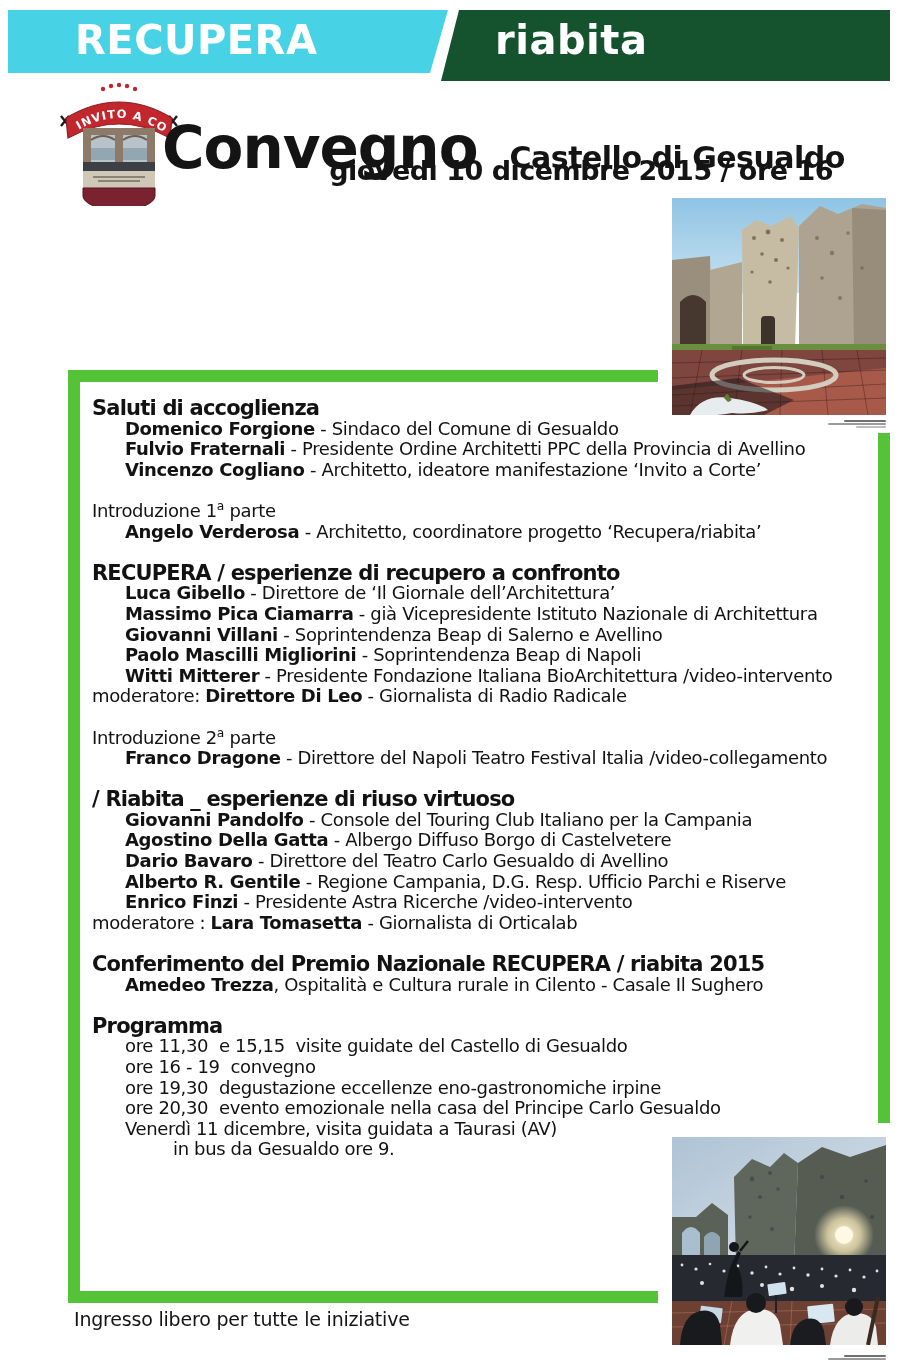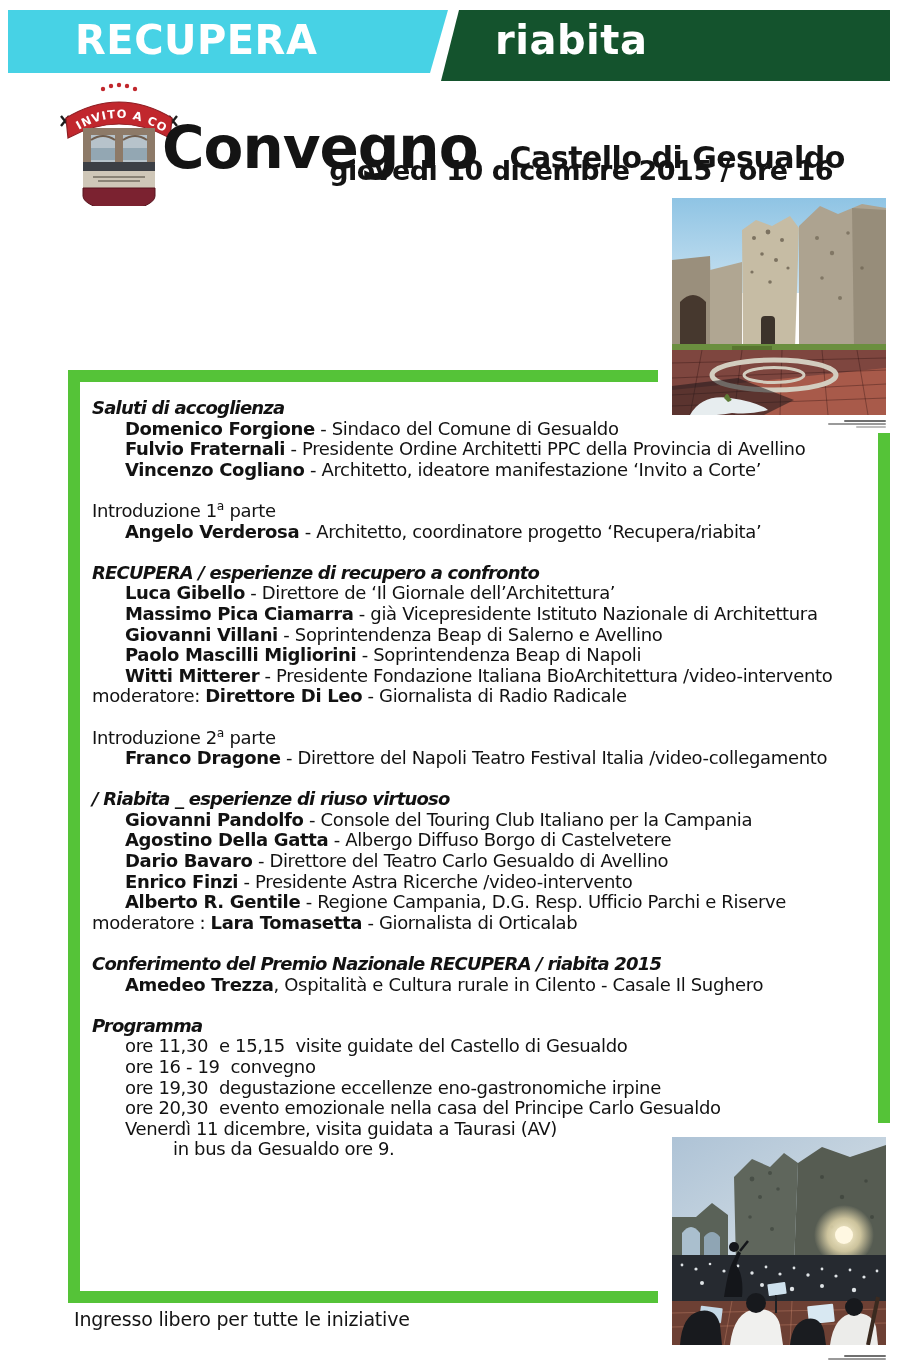--- a/index.html
+++ b/index.html
@@ -39,21 +39,21 @@
   }
   .program{position:absolute;left:80px;top:382px;width:800px;padding:16px 0 0 12px;z-index:1;}
   .section{margin-top:20.6px;}
   .section:first-child{margin-top:0;}
   .line{
     font-size:18px;line-height:20.6px;letter-spacing:-0.35px;
     white-space:pre-wrap;color:#121212;
   }
   .line sup{font-size:0.68em;line-height:0;}
   .line .b,.line.hd{font-weight:bold;}
-  .line.hd{font-size:18px;letter-spacing:-0.8px;font-style:italic;}
+  .line.hd{font-size:21px;letter-spacing:-0.8px;}
   .ind0{margin-left:0;}
   .ind1{margin-left:33px;}
   .ind2{margin-left:81px;}
   
   .photo-wrap{position:absolute;background:#ffffff;padding:14px;z-index:2;}
   .photo-top{left:658px;top:184px;}
   .photo-bottom{left:658px;top:1123px;}
   .photo-credit{position:absolute;right:14px;display:flex;flex-direction:column;align-items:flex-end;gap:1px;}
   .photo-top .photo-credit{bottom:5px;}
   .photo-bottom .photo-credit{bottom:3px;}
@@ -149,22 +149,22 @@
       </div>
       <div class="section">
         <div class="line ind0"><span>Introduzione 2</span><sup>a</sup><span> parte</span></div>
         <div class="line ind1"><span class="b">Franco Dragone</span><span> - Direttore del Napoli Teatro Festival Italia /video-collegamento</span></div>
       </div>
       <div class="section">
         <div class="line ind0 hd"><span class="b">/ Riabita _ esperienze di riuso virtuoso</span></div>
         <div class="line ind1"><span class="b">Giovanni Pandolfo</span><span> - Console del Touring Club Italiano per la Campania</span></div>
         <div class="line ind1"><span class="b">Agostino Della Gatta</span><span> - Albergo Diffuso Borgo di Castelvetere</span></div>
         <div class="line ind1"><span class="b">Dario Bavaro</span><span> - Direttore del Teatro Carlo Gesualdo di Avellino</span></div>
+        <div class="line ind1"><span class="b">Alberto R. Gentile</span><span> - Regione Campania, D.G. Resp. Ufficio Parchi e Riserve</span></div>
         <div class="line ind1"><span class="b">Enrico Finzi</span><span> - Presidente Astra Ricerche /video-intervento</span></div>
-        <div class="line ind1"><span class="b">Alberto R. Gentile</span><span> - Regione Campania, D.G. Resp. Ufficio Parchi e Riserve</span></div>
         <div class="line ind0"><span>moderatore : </span><span class="b">Lara Tomasetta</span><span> - Giornalista di Orticalab</span></div>
       </div>
       <div class="section">
         <div class="line ind0 hd"><span class="b">Conferimento del Premio Nazionale RECUPERA / riabita 2015</span></div>
         <div class="line ind1"><span class="b">Amedeo Trezza</span><span>, Ospitalità e Cultura rurale in Cilento - Casale Il Sughero</span></div>
       </div>
       <div class="section">
         <div class="line ind0 hd"><span class="b">Programma</span></div>
         <div class="line ind1"><span>ore 11,30  e 15,15  visite guidate del Castello di Gesualdo</span></div>
         <div class="line ind1"><span>ore 16 - 19  convegno</span></div>

